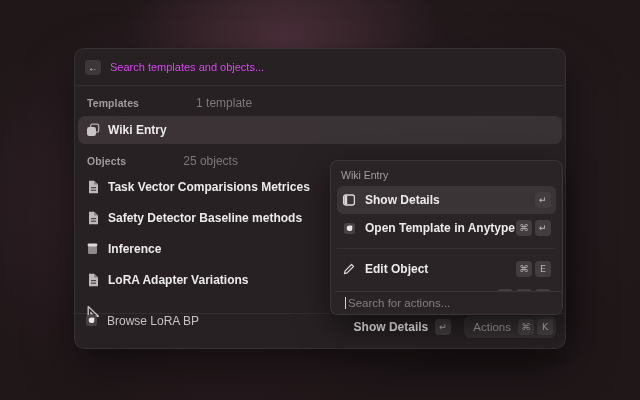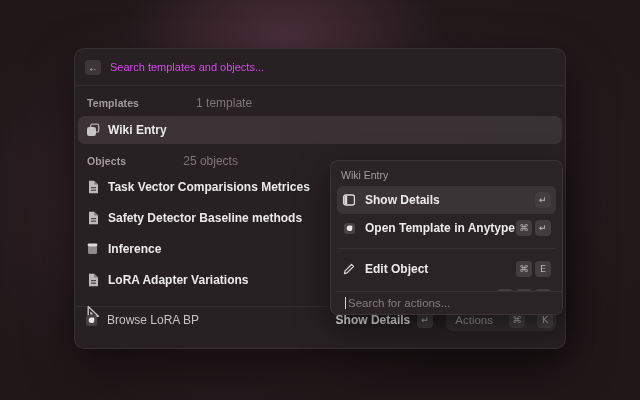--- a/index.html
+++ b/index.html
@@ -61,31 +61,31 @@
   }
   .menu-search{
     position:absolute;left:4px;right:0;bottom:0;height:23px;background:#2b2427;
     border-top:1px solid rgba(255,255,255,.07);display:flex;align-items:center;
     padding:0 10px;box-sizing:border-box;
   }
   .caret{width:1px;height:12px;background:#d8d4d6;margin-right:2px;}
   .menu-search-placeholder{font-size:11.5px;color:#837d80;}
   
   .footer{
-    position:absolute;left:0;right:0;bottom:15px;height:27px;
+    position:absolute;left:0;right:0;bottom:8px;height:27px;
     border-top:1px solid rgba(255,255,255,.055);
-    display:flex;align-items:center;padding:0 9px;box-sizing:border-box;
+    display:flex;padding:0 9px;box-sizing:border-box;
   }
   .footer .icn{width:15px;display:flex;justify-content:center;}
   .footer-left-label{margin-left:8px;font-size:12px;color:#c6c2c4;}
   .footer-right{margin-left:auto;display:flex;align-items:center;}
   .footer-primary{font-size:12px;font-weight:700;color:#f2f0f1;}
   .footer .key{margin-left:7px;}
   .actions-group{
-    margin-left:13px;display:flex;align-items:center;gap:12px;
+    margin-left:13px;display:flex;align-items:center;gap:3px;
     background:#363032;border-radius:6px;padding:3px 3px 3px 9px;
   }
   .actions-label{font-size:11.5px;color:#a49ea1;margin-right:4px;}
   .actions-group .key{margin-left:0;background:#474143;}
 </style>
 </head>
 <body>
 
 <div class="modal">
 

